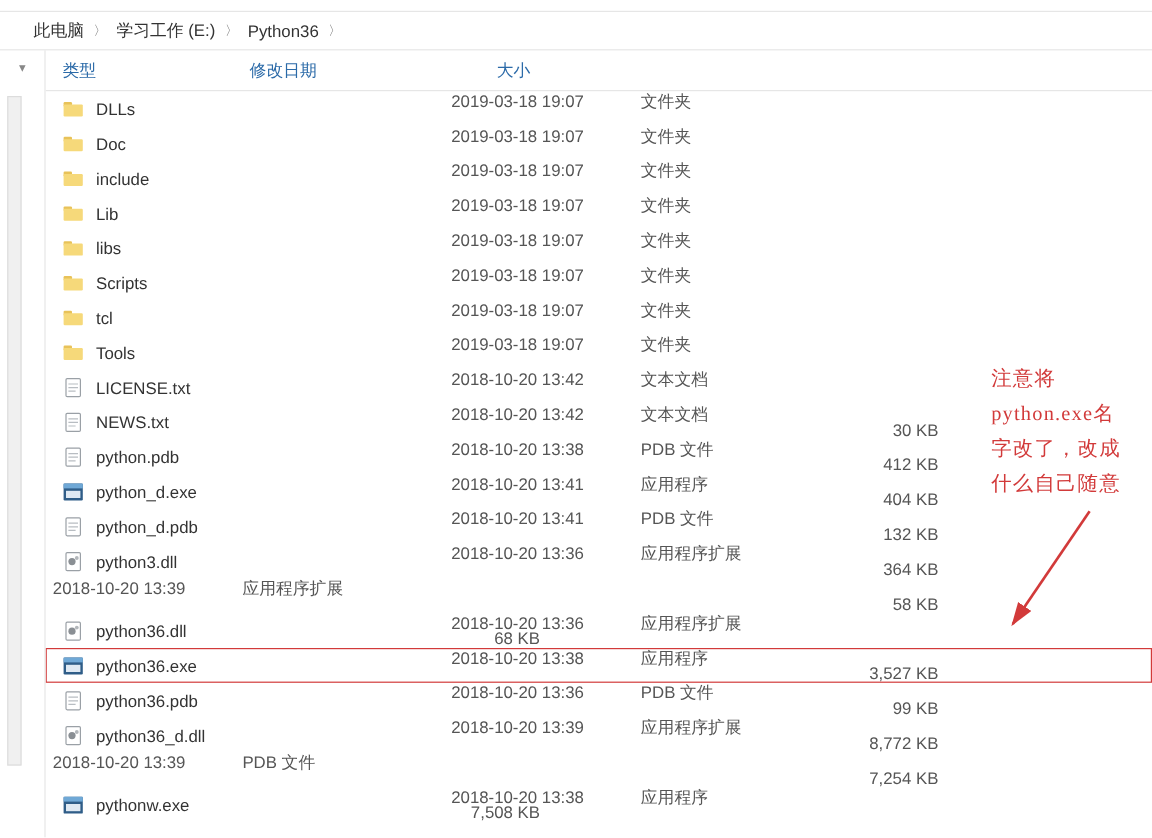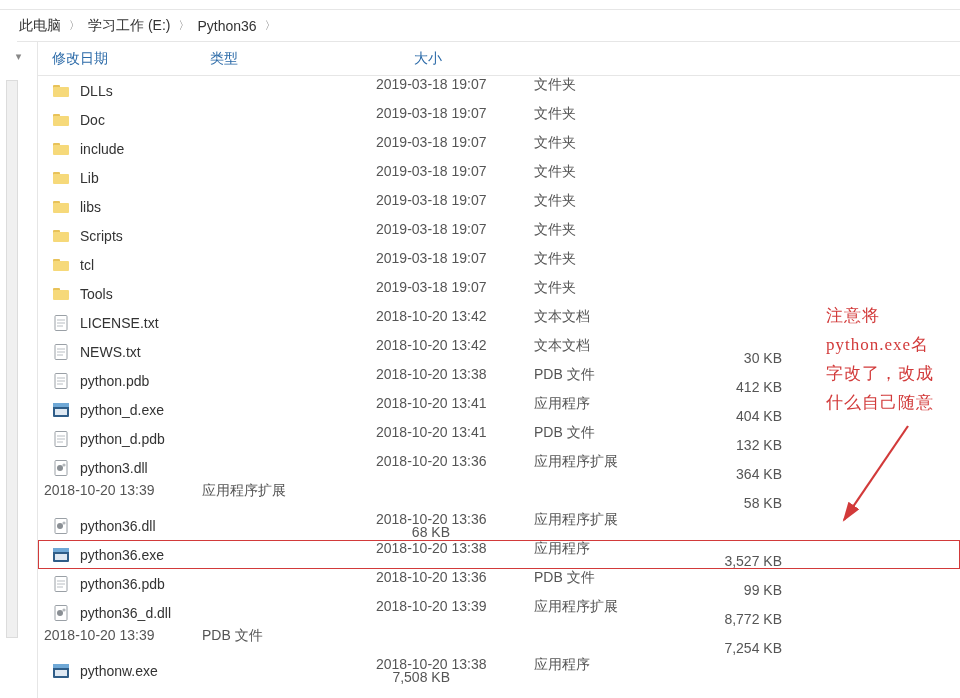--- a/index.html
+++ b/index.html
@@ -17,25 +17,24 @@
   .topbar {
     height: 10px;
     border-bottom: 1px solid #e6e6e6;
     background: #fff;
   }
   
   .breadcrumb {
     display: flex;
     align-items: center;
     height: 32px;
-    padding-left: 0;
+    padding-left: 26px;
     font-size: 14px;
     color: #333;
     border-bottom: 1px solid #e6e6e6;
-    margin-left: 17px;
   }
   .breadcrumb .bc-item {
     padding: 0 2px;
   }
   .breadcrumb .bc-sep {
     color: #777;
     padding: 0 6px;
     font-size: 11px;
   }
   .main {
@@ -158,22 +157,22 @@
 </div>
 
 <div class="main">
   <div class="navpane">
     <span class="chev">▾</span>
     <div class="vbar"></div>
   </div>
 
   <div class="listarea">
     <div class="header-row">
+      <div class="col col-type">类型</div>
       <div class="col col-date">修改日期</div>
-      <div class="col col-type">类型</div>
       <div class="col col-size">大小</div>
     </div>
 
     <div class="rows" id="rows-container">
         <div class="row">
           <div class="col col-name">
   <span class="icon icon-folder">
     <svg viewBox="0 0 18 18" width="18" height="18">
       <rect class="tab" x="1" y="3" width="7" height="4" rx="1"></rect>
       <rect class="body" x="1" y="5" width="16" height="10" rx="1"></rect>

